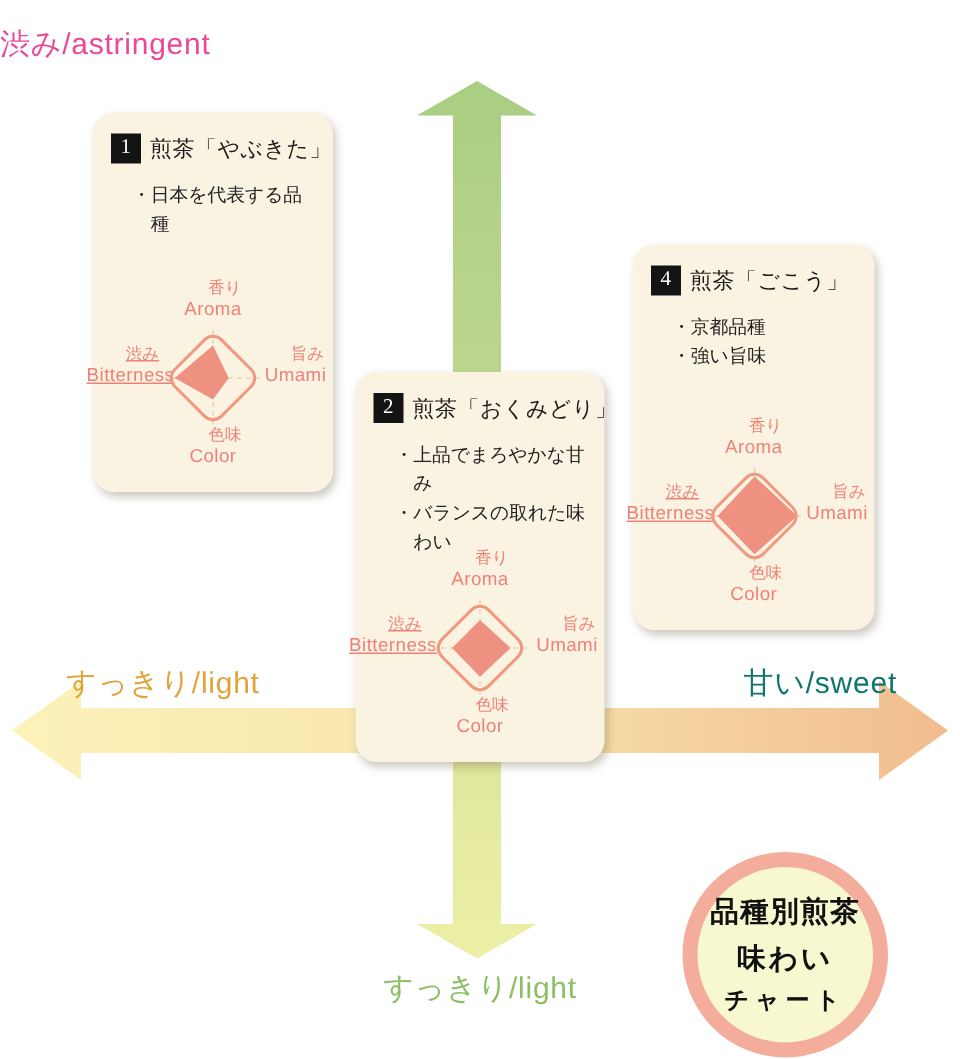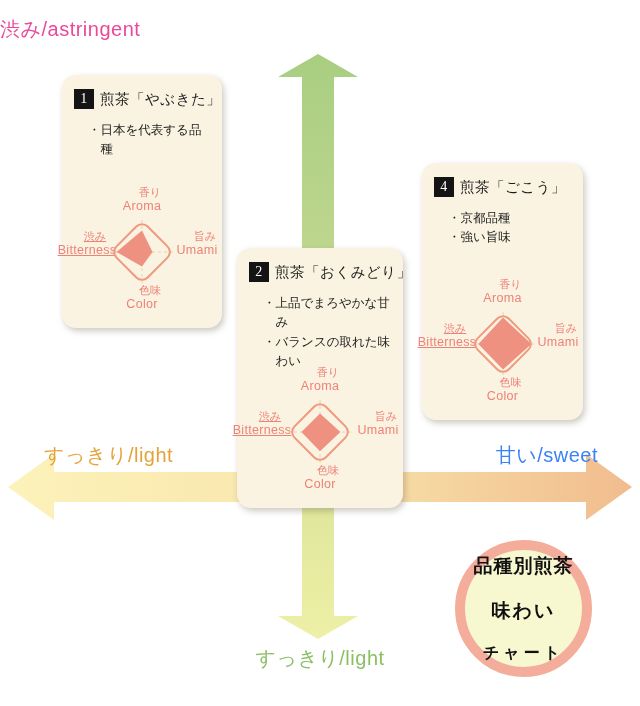--- a/index.html
+++ b/index.html
@@ -3,21 +3,21 @@
 <meta charset="utf-8">
 <style>
   html,body{margin:0;padding:0;background:#ffffff;}
   .stage{position:relative;width:640px;height:706px;background:#ffffff;overflow:hidden;
          font-family:"Liberation Sans",sans-serif;}
   svg.arrow{position:absolute;left:0;top:0;}
   .axis-label{position:absolute;font-size:20px;letter-spacing:0.5px;white-space:nowrap;z-index:3;}
   .lbl-top{left:0;right:0;top:16px;text-align:left;color:#ec4899;}
   .lbl-bottom{left:0;right:0;top:645px;text-align:center;color:#8abf62;}
   .lbl-left{left:44px;top:442px;color:#e4a33a;}
-  .lbl-right{left:470px;top:442px;width:128px;text-align:right;color:#3b82f6;}
+  .lbl-right{left:470px;top:442px;width:128px;text-align:right;color:#0f766e;}
 
   .card{position:absolute;background:#faf3e1;border-radius:14px;z-index:2;
         box-shadow:2px 3px 6px rgba(110,100,80,0.35);box-sizing:border-box;padding:14px 12px 0 12px;}
   .card-title{display:flex;align-items:center;gap:6px;font-family:"Liberation Serif",serif;
         font-size:14.5px;color:#1b1b1b;white-space:nowrap;letter-spacing:0.5px;}
   .num-badge{flex:0 0 auto;width:20px;height:20px;background:#141414;color:#ffffff;
         text-align:center;line-height:20px;font-size:14px;font-family:"Liberation Serif",serif;}
   .bullets{margin:12px 0 0 12px;padding:0 0 0 2px;list-style:none;
         font-family:"Liberation Serif",serif;font-size:12.5px;line-height:1.55;color:#222222;}
   .bullets li{text-indent:-1em;padding-left:1em;}
@@ -25,23 +25,23 @@
   .radar{position:absolute;left:0;right:0;bottom:2px;height:140px;}
   .rl{position:absolute;text-align:center;color:#ee8278;line-height:1.18;}
   .rl .ja{display:block;font-family:"Liberation Serif",serif;font-size:11px;padding-left:16px;}
   .rl .en{display:block;font-family:"Liberation Sans",sans-serif;font-size:12.5px;letter-spacing:0.3px;}
   .rl.t{left:0;right:0;top:0;}
   .rl.b{left:0;right:0;top:98px;}
   .rl.l{left:-8px;width:66px;top:44px;text-decoration:underline;}
   .rl.r{right:-8px;width:66px;top:44px;}
   .radar svg{position:absolute;left:50%;top:66px;transform:translate(-50%,-50%);}
 
-  .badge{position:absolute;left:455px;top:540px;width:137px;height:137px;box-sizing:border-box;
+  .badge{position:absolute;left:455px;top:568px;width:137px;height:137px;box-sizing:border-box;
         border-radius:50%;border:10px solid #f4ad9b;background:#f7f7d0;z-index:2;
-        display:flex;flex-direction:column;align-items:center;justify-content:center;gap:19px;
+        display:flex;flex-direction:column;align-items:center;justify-content:center;gap:5px;
         font-family:"Liberation Serif",serif;color:#111111;font-weight:600;}
   .badge .b1{font-size:19px;letter-spacing:1px;}
   .badge .b2{font-size:19px;letter-spacing:2px;}
   .badge .b3{font-size:16px;letter-spacing:4px;}
 </style>
 </head>
 <body>
 
 <div class="stage">
 

